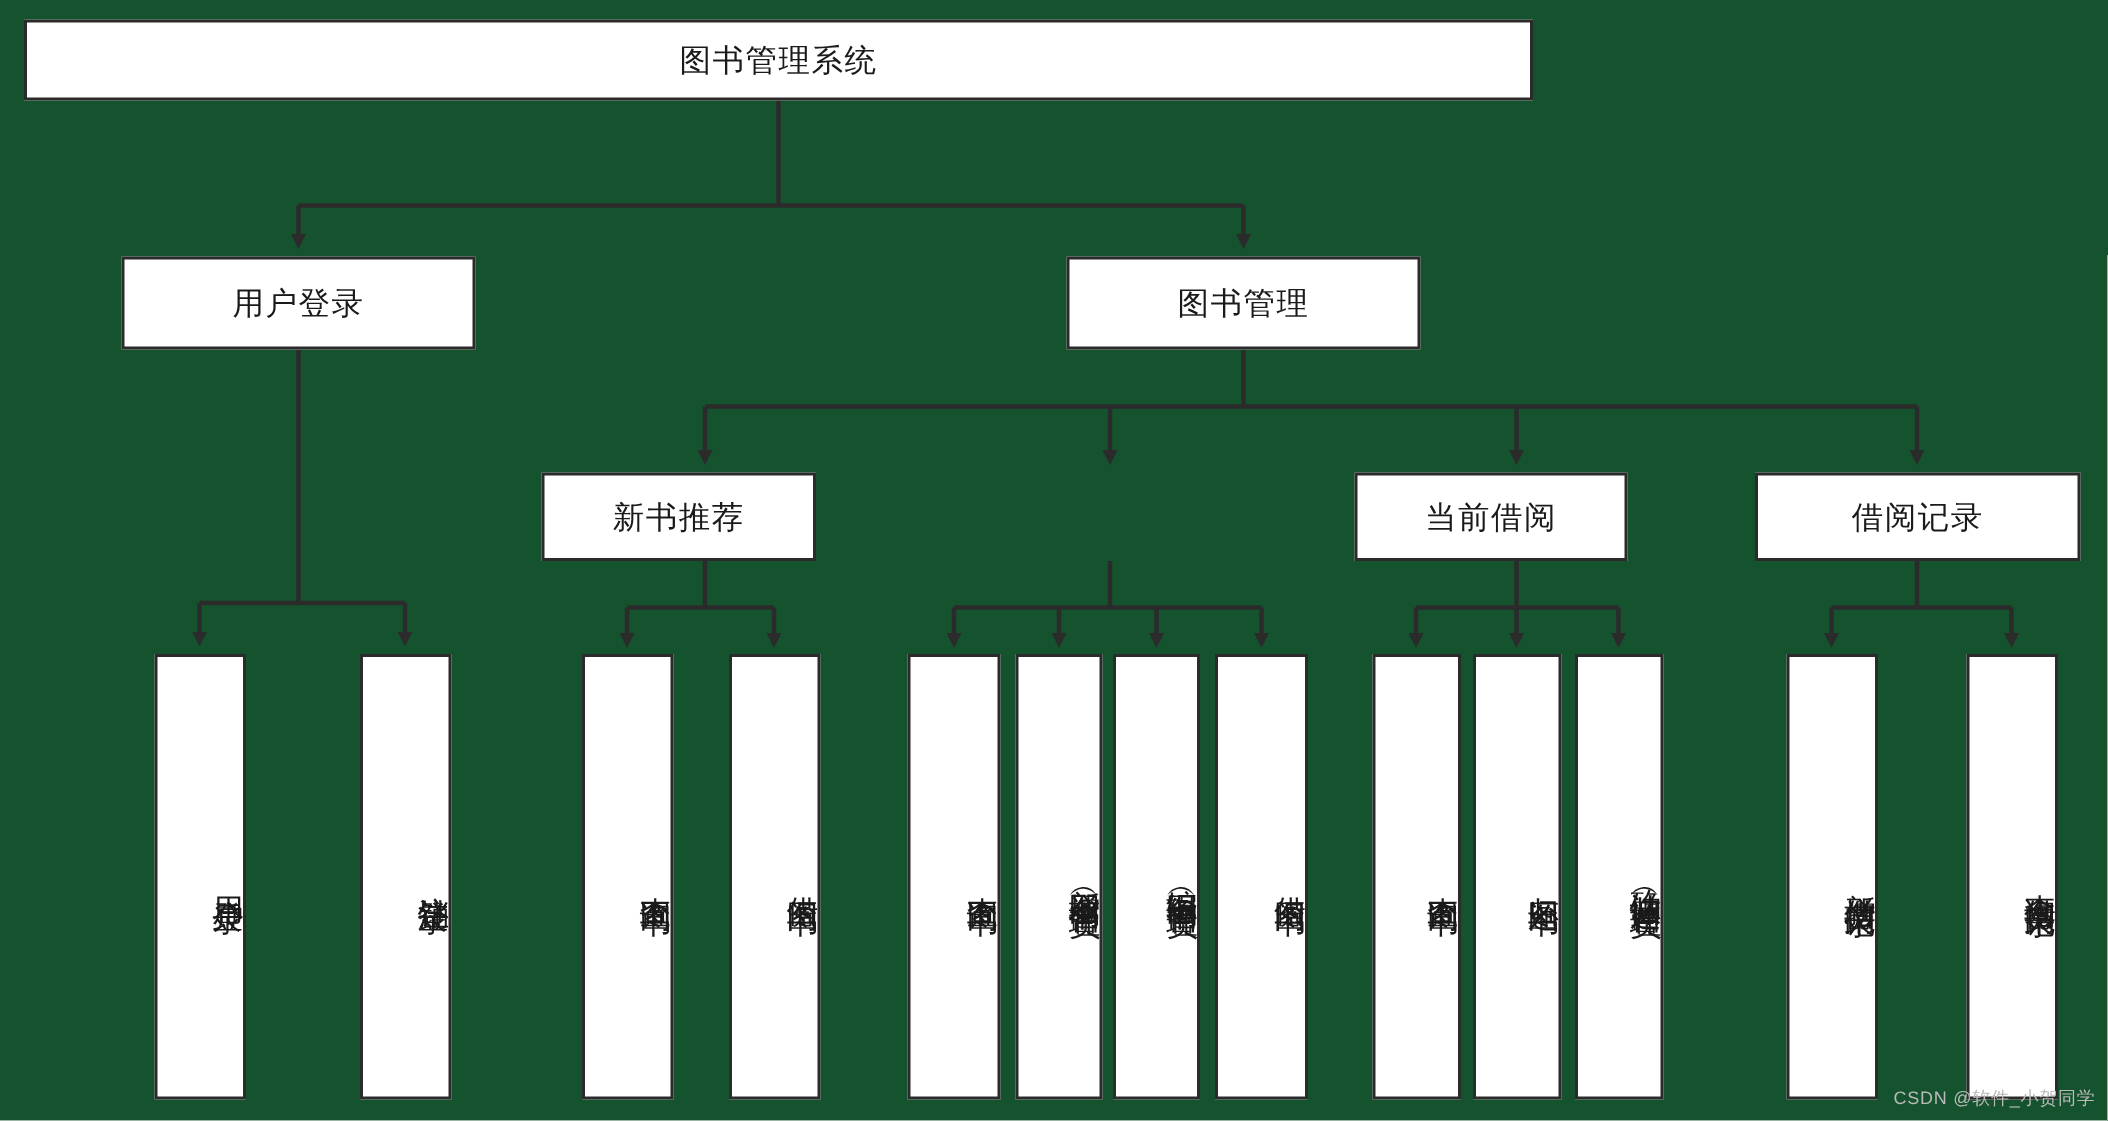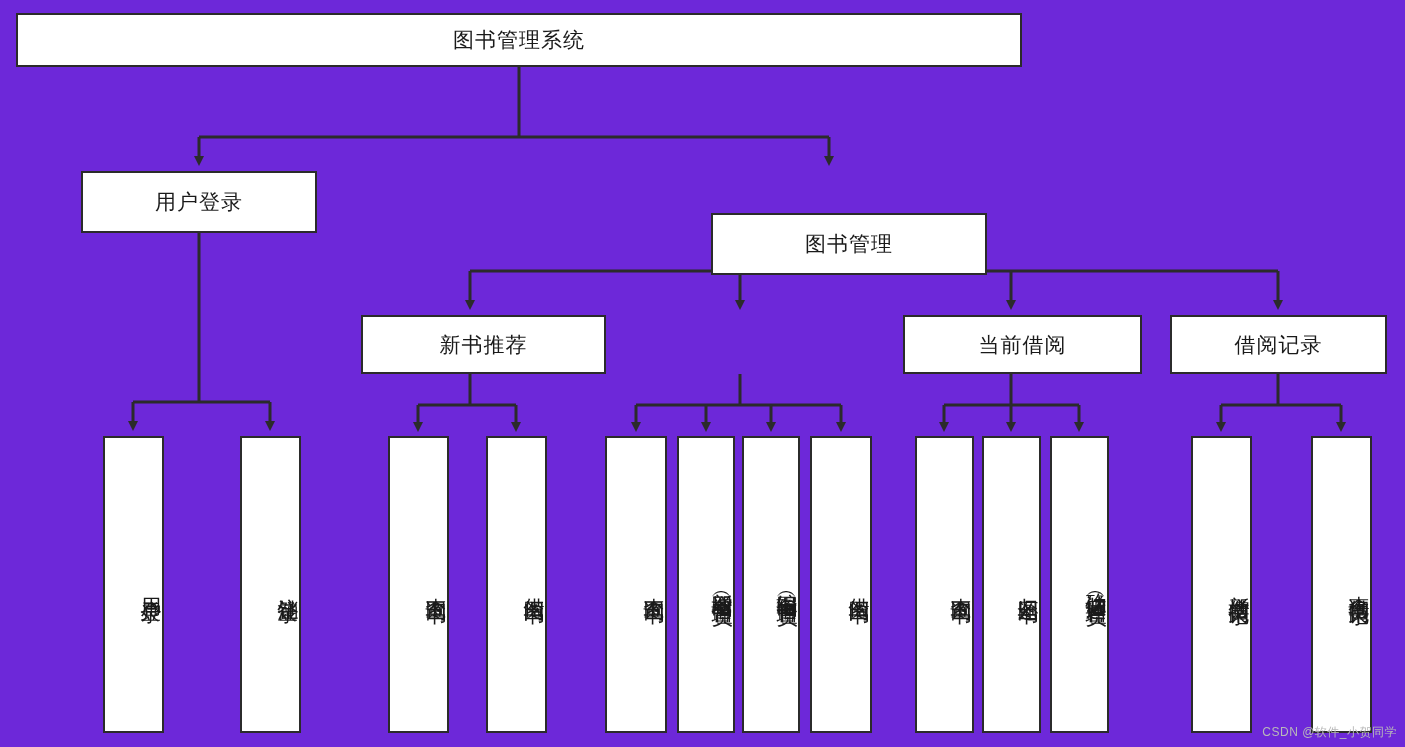--- a/index.html
+++ b/index.html
@@ -7,21 +7,21 @@
     padding: 0;
     background: #ffffff;
   }
   body {
     font-family: "Liberation Sans", "DejaVu Sans", sans-serif;
   }
   #canvas {
     position: relative;
     width: 1405px;
     height: 747px;
-    background: #6d28d9;
+    background: #14532d;
     overflow: hidden;
   }
   #wires {
     position: absolute;
     left: 0;
     top: 0;
     width: 1405px;
     height: 747px;
     pointer-events: none;
   }
@@ -119,28 +119,28 @@
     </g>
   </svg>
 
   <div class="node horiz" style="left:16px; top:13px; width:1006px; height:54px;">
     <span class="label">图书管理系统</span>
   </div>
 
   <div class="node horiz" style="left:81px; top:171px; width:236px; height:62px;">
     <span class="label">用户登录</span>
   </div>
-  <div class="node horiz" style="left:711px; top:171px; width:276px; height:62px;margin-top:42px;">
+  <div class="node horiz" style="left:711px; top:171px; width:236px; height:62px;">
     <span class="label">图书管理</span>
   </div>
 
-  <div class="node horiz" style="left:361px; top:315px; width:245px; height:59px;">
+  <div class="node horiz" style="left:361px; top:315px; width:183px; height:59px;">
     <span class="label">新书推荐</span>
   </div>
-  <div class="node horiz" style="left:903px; top:315px; width:239px; height:59px;">
+  <div class="node horiz" style="left:903px; top:315px; width:182px; height:59px;">
     <span class="label">当前借阅</span>
   </div>
   <div class="node horiz" style="left:1170px; top:315px; width:217px; height:59px;">
     <span class="label">借阅记录</span>
   </div>
 
   <div class="node vert" style="left:103px; top:436px; width:61px; height:297px;">
     <span class="label">用户登录</span>
   </div>
   <div class="node vert" style="left:240px; top:436px; width:61px; height:297px;">

